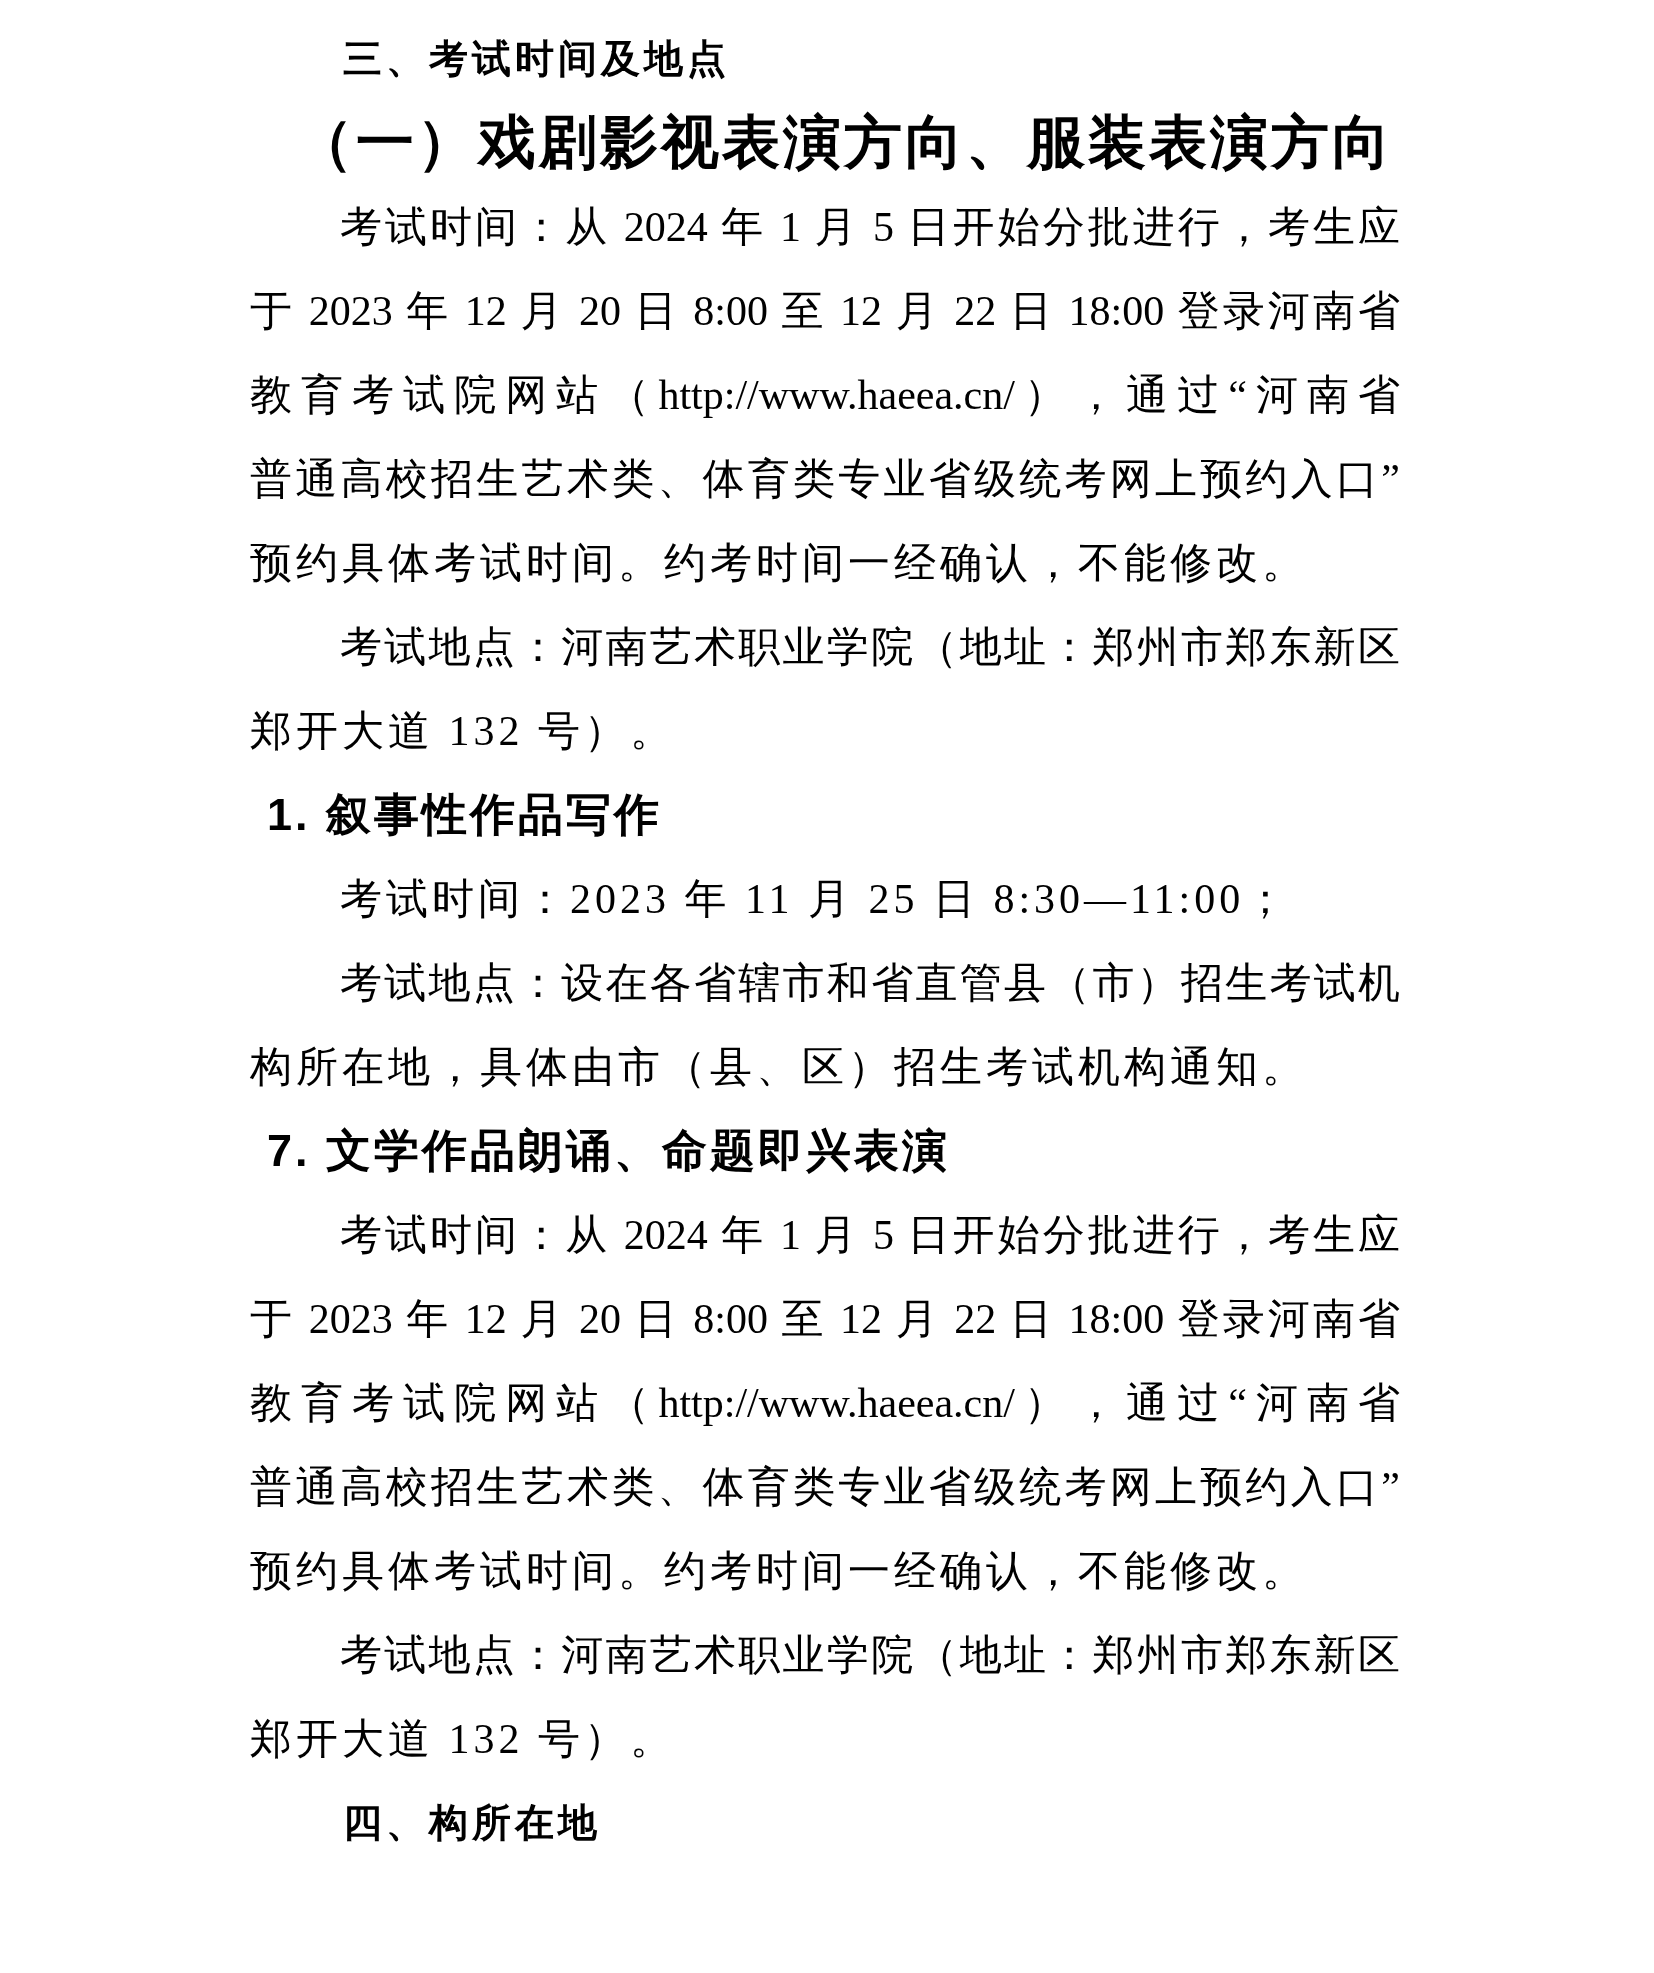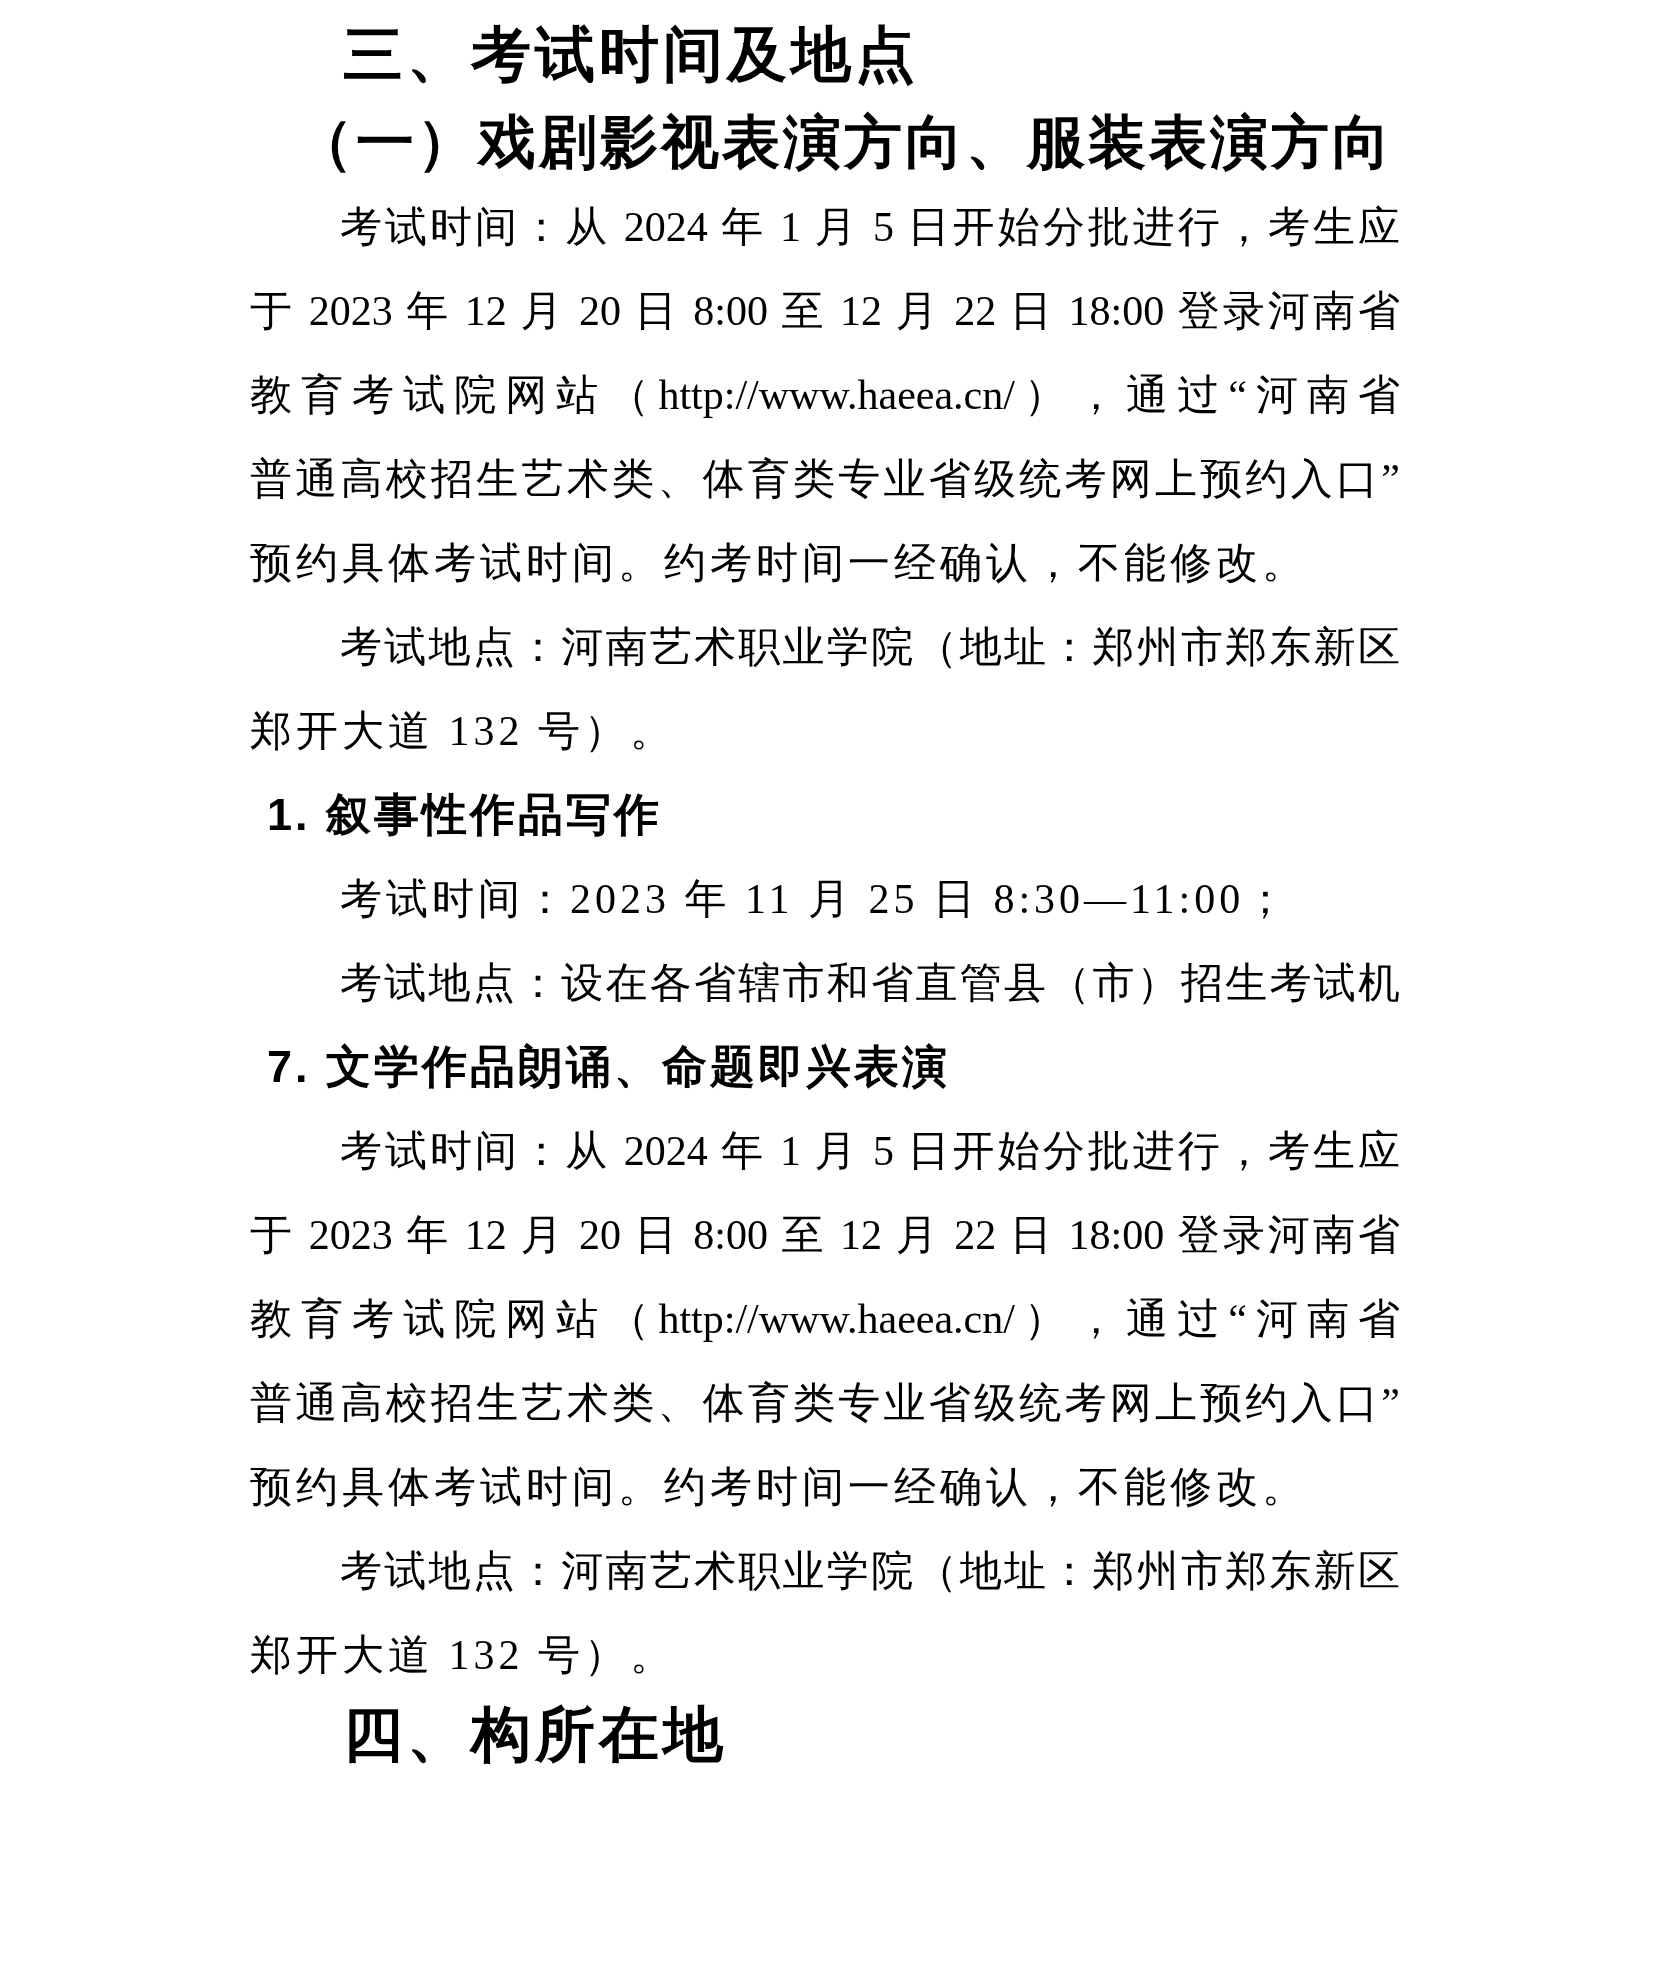--- a/index.html
+++ b/index.html
@@ -31,23 +31,23 @@
     text-align: justify;
     text-align-last: justify;
     letter-spacing: 0;
     white-space: normal;
     word-break: keep-all;
   }
   
   .ind { text-indent: 90px; }
   
   .ha {
-    font-family: Liberation Mono, monospace;
+    font-family: Liberation Sans, sans-serif;
     font-weight: bold;
-    font-size: 60px;
+    font-size: 39px;
     letter-spacing: 4px;
     text-indent: 93px;
   }
   
   .hb {
     font-family: "Liberation Serif", serif;
     font-weight: bold;
     font-size: 58px;
     letter-spacing: 3px;
     text-indent: 45px;
@@ -70,20 +70,21 @@
   <div class="ln ind just">考试时间：从 2024 年 1 月 5 日开始分批进行，考生应</div>
   <div class="ln just">于 2023 年 12 月 20 日 8:00 至 12 月 22 日 18:00 登录河南省</div>
   <div class="ln just">教育考试院网站（http://www.haeea.cn/），通过“河南省</div>
   <div class="ln just">普通高校招生艺术类、体育类专业省级统考网上预约入口”</div>
   <div class="ln">预约具体考试时间。约考时间一经确认，不能修改。</div>
   <div class="ln ind just">考试地点：河南艺术职业学院（地址：郑州市郑东新区</div>
   <div class="ln">郑开大道 132 号）。</div>
   <div class="ln hc">1. 叙事性作品写作</div>
   <div class="ln ind">考试时间：2023 年 11 月 25 日 8:30—11:00；</div>
   <div class="ln ind just">考试地点：设在各省辖市和省直管县（市）招生考试机</div>
+  <div class="ln">构所在地，具体由市（县、区）招生考试机构通知。</div>
   <div class="ln hc">7. 文学作品朗诵、命题即兴表演</div>
   <div class="ln ind just">考试时间：从 2024 年 1 月 5 日开始分批进行，考生应</div>
   <div class="ln just">于 2023 年 12 月 20 日 8:00 至 12 月 22 日 18:00 登录河南省</div>
   <div class="ln just">教育考试院网站（http://www.haeea.cn/），通过“河南省</div>
   <div class="ln just">普通高校招生艺术类、体育类专业省级统考网上预约入口”</div>
   <div class="ln">预约具体考试时间。约考时间一经确认，不能修改。</div>
   <div class="ln ind just">考试地点：河南艺术职业学院（地址：郑州市郑东新区</div>
   <div class="ln">郑开大道 132 号）。</div>
   <div class="ln ha">四、构所在地</div>
 </div>

